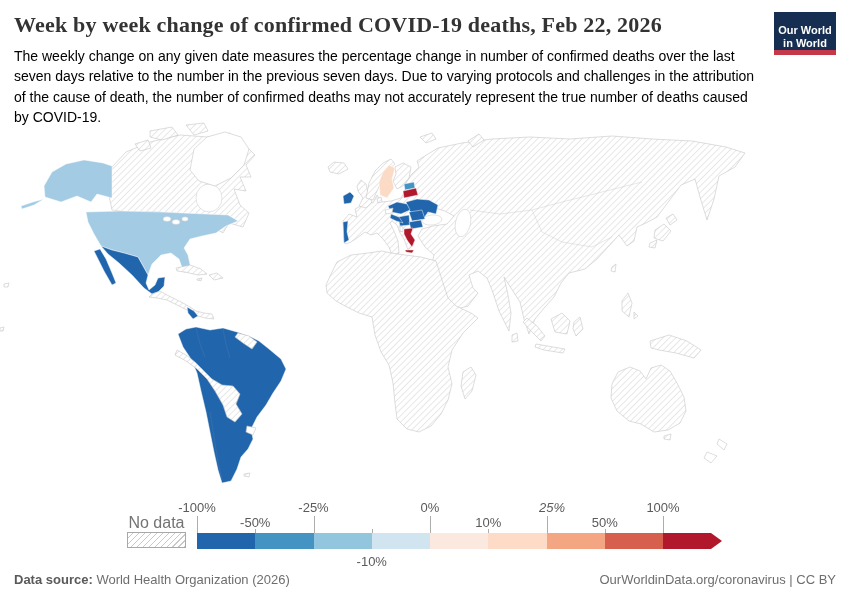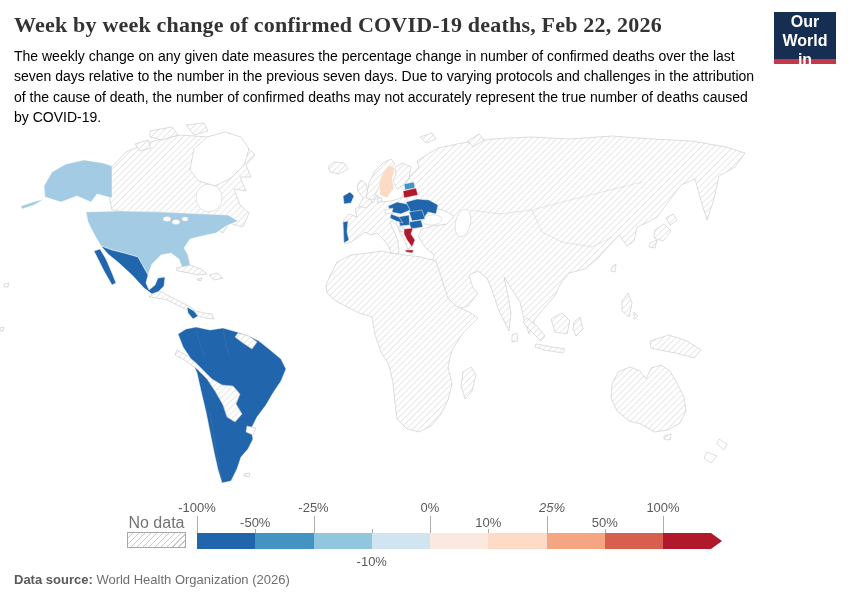--- a/index.html
+++ b/index.html
@@ -11,24 +11,24 @@
   
   .hdr { position:absolute; left:14px; top:12px; right:14px; }
   .title {
     font-family:"Liberation Serif","DejaVu Serif",serif;
     font-size:22px; font-weight:bold; color:#333333; letter-spacing:.2px;
   }
   .subtitle {
     margin-top:8px; max-width:742px; font-size:14px; line-height:1.45; color:#000000;
   }
   .logo {
-    position:absolute; right:0px; top:0px; width:62px; height:52px;
+    position:absolute; right:0px; top:0px; width:62px; height:43px;
     background:#152e51; border-bottom:5px solid #c5384a;
-    display:flex; flex-direction:column; align-items:center; justify-content:space-between;
-    color:#ffffff; font-size:16px; font-weight:bold; line-height:1.2; text-align:center;
+    display:flex; flex-direction:column; align-items:center; justify-content:flex-end;
+    color:#ffffff; font-size:11px; font-weight:bold; line-height:1.2; text-align:center;
   }
   
   .map-wrap { position:absolute; left:0; top:122px; width:850px; height:380px; }
   
   .legend { position:absolute; left:0; top:500px; width:850px; height:52px; z-index:5; }
   .nodata { position:absolute; left:127px; top:14px; width:59px; text-align:center; }
   .nodata-label { font-size:16px; color:#737373; margin-bottom:0; }
   .nodata-swatch {
     height:16px; border:1px solid #a8a8a8;
     background:repeating-linear-gradient(135deg,#ffffff 0px,#ffffff 3.2px,#c9c9c9 3.2px,#c9c9c9 4.2px);
@@ -215,15 +215,16 @@
           <div class="tick-label top" style="left: 466px;">100%</div>
         </div>
     </div>
   </div>
 
   <div class="ftr">
     <div>
       <span class="lbl">Data source:</span>
       <span>World Health Organization (2026)</span>
     </div>
+    <div>OurWorldinData.org/coronavirus | CC BY</div>
   </div>
 
 </div>
 
 </body></html>

